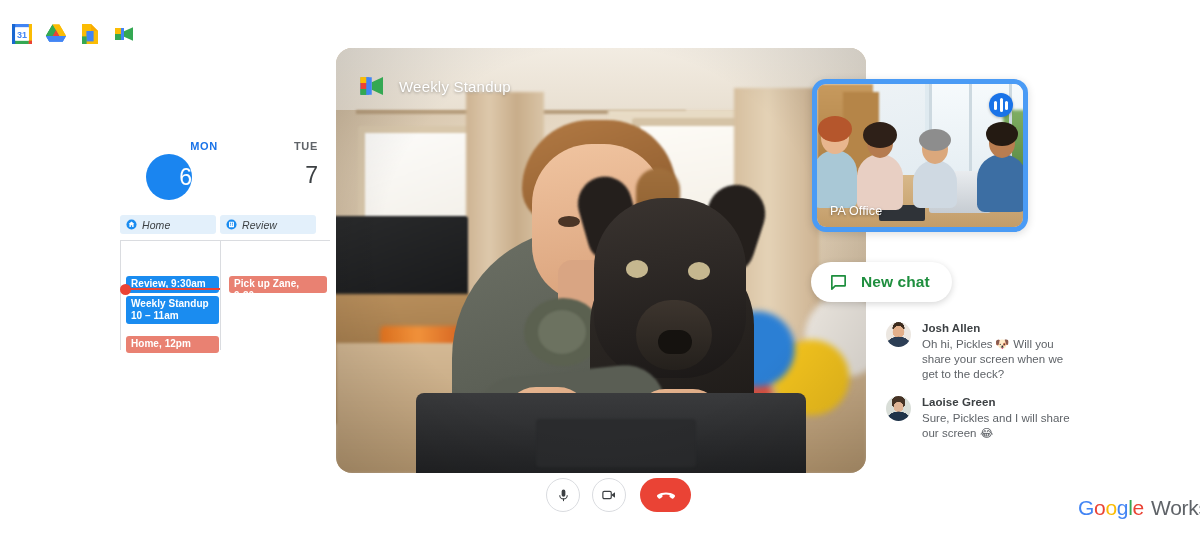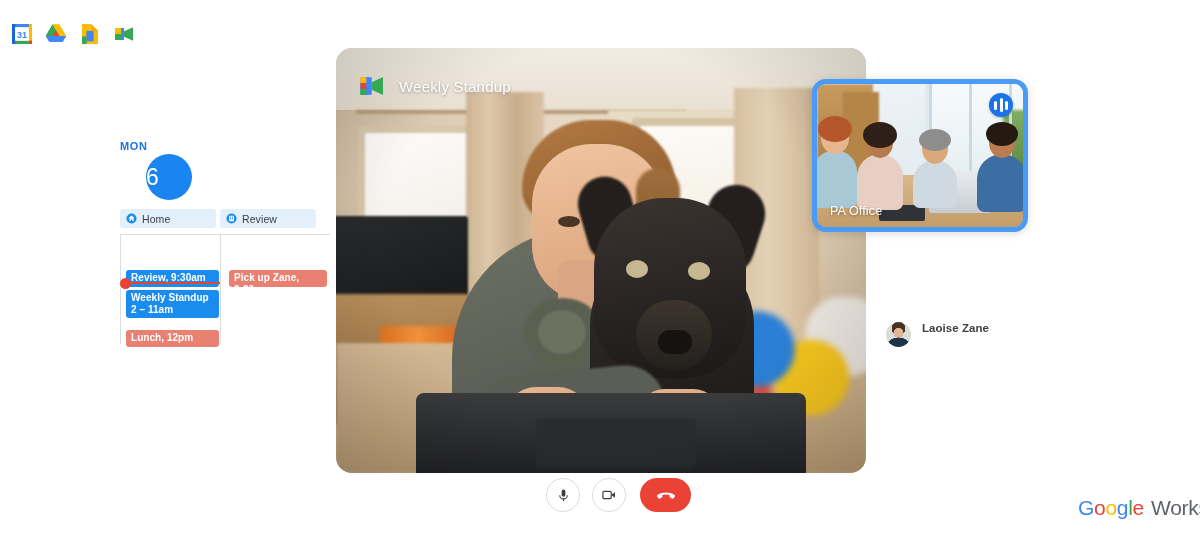--- a/index.html
+++ b/index.html
@@ -13,32 +13,32 @@
   }
   .stage{position:relative;width:1200px;height:541px;}
 
   
   .taskbar{position:absolute;left:10px;top:22px;display:flex;gap:10px;align-items:center;}
   .app-ico{width:24px;height:24px;display:block;cursor:pointer;}
 
   
   .calendar{position:absolute;left:120px;top:140px;width:210px;height:240px;}
   .cal-head{display:flex;}
-  .cal-col-head{width:98px;text-align:left;}
+  .cal-col-head{width:98px;text-align:right;}
   .cal-col-head.mon{margin-right:2px;}
   .dow{font-size:11px;letter-spacing:.7px;font-weight:700;color:#5f6368;}
   .dow.today{color:#1a73e8;}
   .daynum{font-size:23px;color:#3c4043;height:46px;line-height:46px;font-weight:400;}
   .daynum.today{
     color:#ffffff;background:#1a85f0;width:46px;height:46px;border-radius:50%;
     margin:2px auto 0;line-height:46px;
   }
   .daywrap{height:52px;}
 
-  .chips{display:flex;gap:4px;margin-top:3px;}
+  .chips{display:flex;gap:4px;margin-top:9px;font-style:italic;}
   .chip{
     width:96px;height:19px;border-radius:3px;background:#e3f0fb;
     display:flex;align-items:center;gap:5px;padding-left:6px;box-sizing:border-box;
   }
   .chip-label{font-size:10.5px;color:#3c4043;font-weight:400;letter-spacing:.1px;}
   .chip-ico{width:11px;height:11px;flex:0 0 auto;}
 
   .grid{position:relative;margin-top:6px;height:110px;}
   .vline{position:absolute;left:100px;top:0;width:1px;height:110px;background:#dadce0;}
   .vline.left{left:0;}
@@ -252,20 +252,26 @@
 
   <div class="calendar">
 
     <div class="cal-head">
       <div class="cal-col-head mon">
         <div class="dow today">MON</div>
         <div class="daywrap">
           <div class="daynum today">6</div>
         </div>
       </div>
+      <div class="cal-col-head">
+        <div class="dow">TUE</div>
+        <div class="daywrap">
+          <div class="daynum">7</div>
+        </div>
+      </div>
     </div>
 
     <div class="chips">
       <div class="chip">
         <svg class="chip-ico" viewBox="0 0 24 24">
           <circle cx="12" cy="12" r="11" fill="#1a8cf0"></circle>
           <path d="M12 5.6 5.8 11h1.7v6.4h3.1v-4h2.8v4h3.1V11h1.7z" fill="#fff"></path>
         </svg>
         <span class="chip-label">Home</span>
       </div>
@@ -285,24 +291,24 @@
     <div class="grid">
       <div class="hline"></div>
       <div class="vline left"></div>
       <div class="vline"></div>
 
       <div class="ev blue" style="left:6px;top:36px;width:93px;height:17px;">
         <span>Review, 9:30am</span>
       </div>
       <div class="ev blue" style="left:6px;top:56px;width:93px;height:28px;">
         <div>Weekly Standup</div>
-        <div>2 – 11am</div>
+        <div>10 – 11am</div>
       </div>
       <div class="ev red" style="left:6px;top:96px;width:93px;height:17px;">
-        <span>Lunch, 12pm</span>
+        <span>Home, 12pm</span>
       </div>
 
       <div class="ev red" style="left:109px;top:36px;width:98px;height:17px;">
         <span>Pick up Zane, 9:30a</span>
       </div>
 
       <div class="nowline"></div>
       <div class="nowdot"></div>
     </div>
   </div>
@@ -398,26 +404,40 @@
       <div class="pp-head" style="left:169px;top:38px;width:32px;height:24px;background:#241a12;"></div>
     </div>
     <div class="pip-speak">
       <i></i>
         <i></i>
         <i></i>
     </div>
     <div class="pip-label">PA Office</div>
   </div>
 
+  <div class="newchat">
+    <svg width="19" height="19" viewBox="0 0 24 24">
+      <path d="M3.6 3.6h16.8v12.6H7.8L3.6 20.4z" fill="none" stroke="#1e8e3e" stroke-width="2.1" stroke-linejoin="round"></path>
+    </svg>
+    <span class="newchat-label">New chat</span>
+  </div>
 
   <div class="chat">
+    <div class="msg">
+      <div class="avatar av-a"></div>
+      <div>
+        <div class="msg-name">Josh Allen</div>
+        <div class="msg-text">Oh hi, Pickles 🐶  Will you share your screen when we get to the deck?</div>
+      </div>
+    </div>
     <div class="msg">
       <div class="avatar av-b"></div>
       <div>
-        <div class="msg-name">Laoise Zane</div>
+        <div class="msg-name">Laoise Green</div>
+        <div class="msg-text">Sure, Pickles and I will share our screen 😂</div>
       </div>
     </div>
   </div>
 
   <div class="controls">
     <div class="ctrl">
       <svg width="15" height="15" viewBox="0 0 24 24">
         <rect x="9" y="2.4" width="6" height="11.4" rx="3" fill="#3c4043"></rect>
         <path d="M6 11.4a6 6 0 0 0 12 0" fill="none" stroke="#3c4043" stroke-width="1.8"></path>
         <rect x="11.2" y="17" width="1.6" height="4" fill="#3c4043"></rect>

